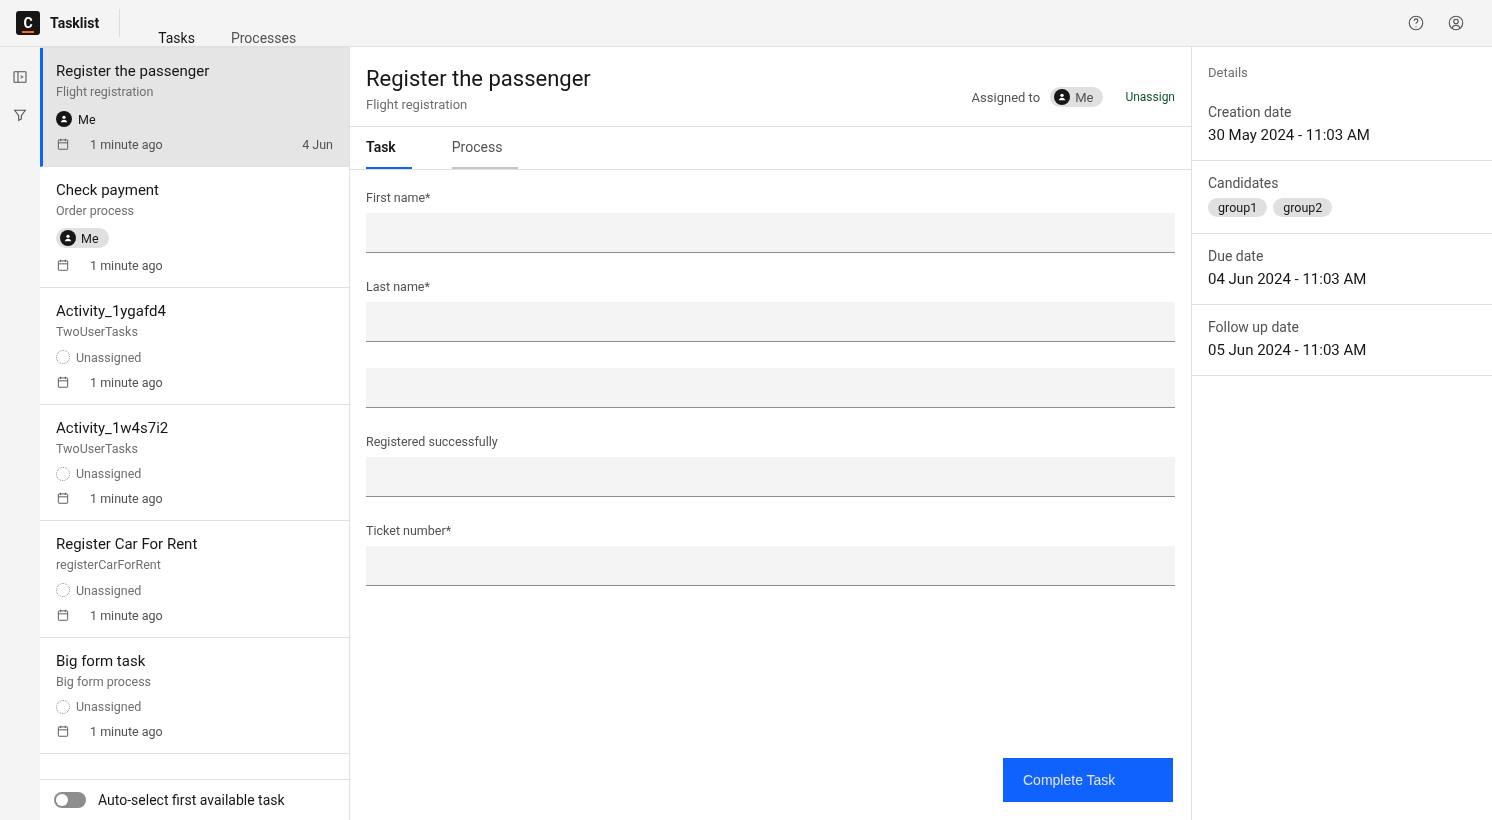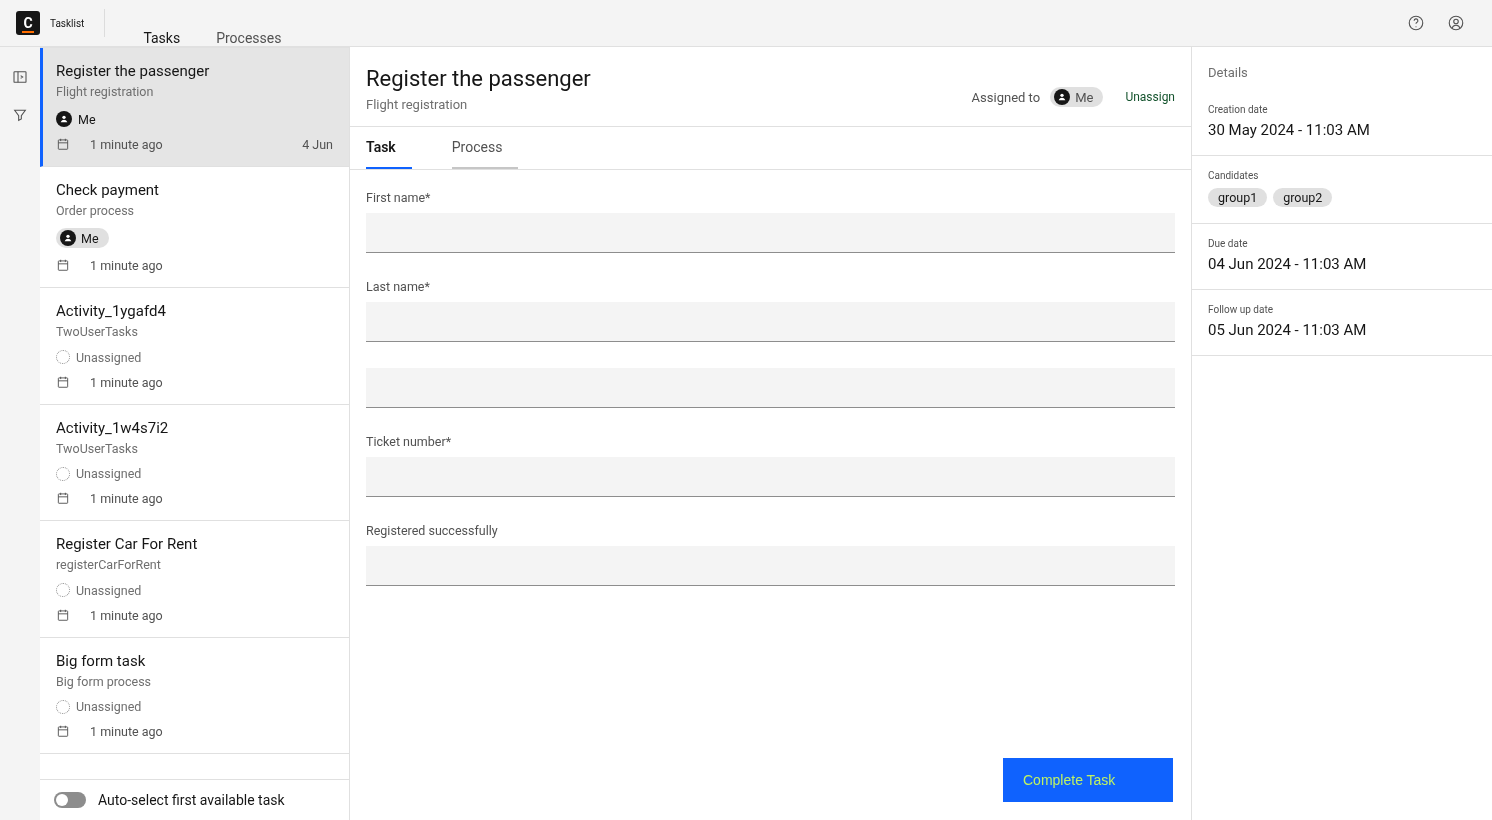--- a/index.html
+++ b/index.html
@@ -36,21 +36,21 @@
     color: #fff;
     font-weight: 700;
     font-size: 14px;
     position: relative;
   }
   .brand-logo::after{
     content:"";
     position:absolute; bottom:2px; left:6px; right:6px; height:2px;
     background:#ff6d00;
   }
-  .brand-name { font-weight: 400; font-size: 10px; }
+  .brand-name { font-weight: 700; font-size: 14px; }
   .top-tabs { display: flex; height: 100%; margin-left: 20px; margin-top: 31px; }
   .top-tab {
     display: flex; align-items: center;
     padding: 0 18px; height: 100%;
     font-size: 14px; color: #525252;
     border-bottom: 2px solid transparent;
     cursor: pointer;
   }
   .top-tab.active { color: #161616; border-bottom-color: #0f62fe; }
   .header-spacer { flex: 1; }
@@ -171,35 +171,35 @@
     flex:1;overflow:auto;padding: 20px 16px 80px 16px;
   }
   .field{margin-bottom:26px;}
   .field-label{font-size:12.5px;color:#525252;margin-bottom:8px;display:block;}
   .field-input{
     width:100%;height:40px;background:#f4f4f4;border:none;border-bottom:1px solid #8d8d8d;
     padding:0 14px;font-size:14px;color:#161616;outline:none;
   }
   .complete-btn{
     position:absolute;right:18px;bottom:18px;
-    background:#0f62fe;color:#bef264;border:none;
+    background:#0f62fe;color:#e5e5e5;border:none;
     padding:0 20px;height:44px;min-width:170px;text-align:left;
     font-size:14px;cursor:pointer;
   }
   
   .details{
     width:300px;background:#fff;
   }
   .details-title{
     font-size:13px;color:#6f6f6f;padding:18px 16px 10px;
   }
   .detail-section{
     padding:14px 16px 16px;border-bottom:1px solid #e0e0e0;
   }
-  .detail-label{font-size:10px;color:#525252;margin-bottom:6px;}
+  .detail-label{font-size:14px;color:#525252;margin-bottom:6px;}
   .detail-value{font-size:15px;color:#161616;}
   .chip{
     display:inline-block;background:#e0e0e0;border-radius:10px;
     padding:2px 10px;font-size:12.5px;color:#161616;margin-right:6px;
   }
   svg{display:block;}
 </style>
 </head>
 <body>
 
@@ -408,24 +408,24 @@
     <div class="form" id="form-fields">
         <div class="field">
     <label class="field-label">First name*</label>
     <input class="field-input" type="text" style=""></div>
         <div class="field">
     <label class="field-label">Last name*</label>
     <input class="field-input" type="text" style=""></div>
         <div class="field">
     <input class="field-input" type="text" style=""></div>
         <div class="field">
-    <label class="field-label">Ticket number*</label>
+    <label class="field-label">Registered successfully</label>
     <input class="field-input" type="text" style=""></div>
         <div class="field">
-    <label class="field-label">Registered successfully</label>
+    <label class="field-label">Ticket number*</label>
     <input class="field-input" type="text" style=""></div>
       </div>
     <button class="complete-btn">Complete Task</button>
   </div>
 
   <div class="details">
     <div class="details-title">Details</div>
     <div class="detail-section">
       <div class="detail-label">Creation date</div>
       <div class="detail-value">30 May 2024 - 11:03 AM</div>

